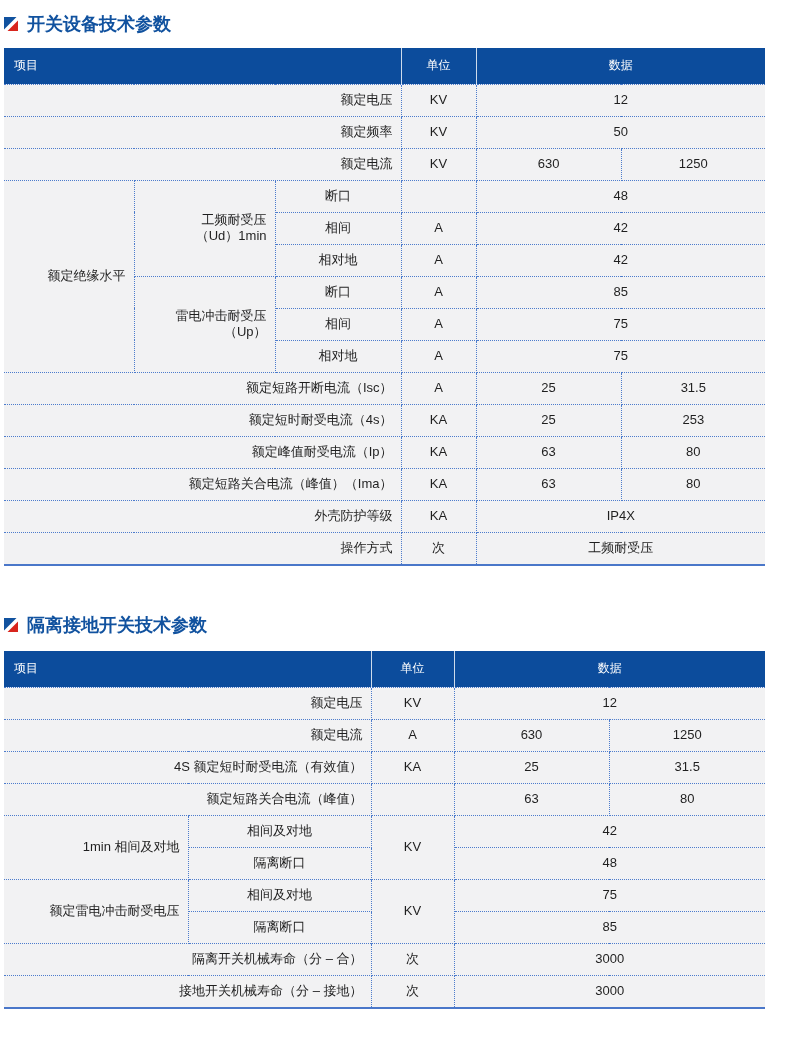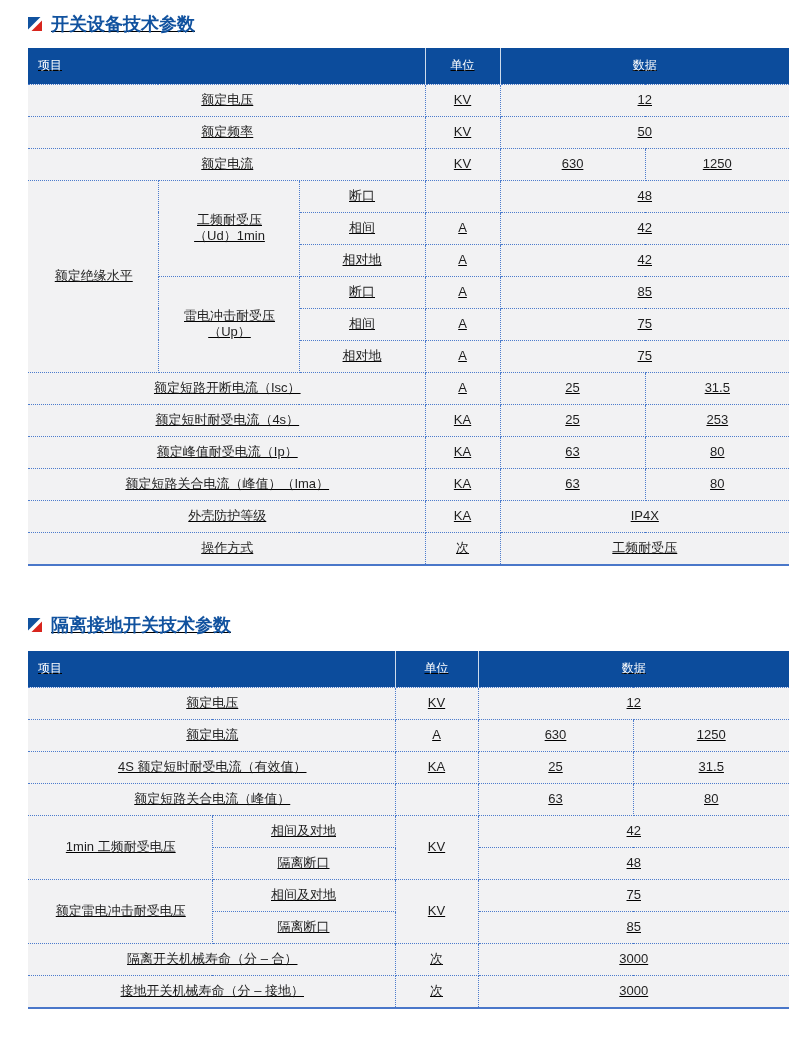--- a/index.html
+++ b/index.html
@@ -7,41 +7,41 @@
     --rb:#f2f2f3;   
     --db:#4d7ccc;   
     --sb:#4a77c9;   
     --ti:#11529f;   
     --red:#d8251d;  
     --tx:#1f1f1f;   
   }
   *{box-sizing:border-box;margin:0;padding:0}
   html,body{width:800px;height:1063px;background:#fff;overflow:hidden;
     font-family:"Liberation Sans","DejaVu Sans",sans-serif;}
-  .page{width:800px;height:1063px;padding:13px 23px 0 28px;text-decoration:underline;}
+  .page{width:800px;height:1063px;padding:13px 23px 0 4px;}
   .sec-title{display:flex;align-items:center;gap:9px;
     font-size:18px;line-height:22px;font-weight:bold;color:var(--ti);}
   .marker{display:inline-flex;width:14px;height:14px;flex:0 0 auto;}
   .marker .tri-blue{fill:var(--ti)}
   .marker .tri-red{fill:var(--red)}
   .twrap{border-bottom:2px solid var(--sb);width:761px;}
   .sec1 .twrap{margin-top:13px;}
   .sec2{margin-top:48px;}
   .sec2 .twrap{margin-top:15px;}
   table.ptable{border-collapse:collapse;table-layout:fixed;width:761px;border-style:hidden;}
   table.ptable th{
     background:var(--hb);color:#fff;font-weight:normal;height:36px;
     font-size:12px;text-align:center;border-left:1px solid rgba(255,255,255,.8);
     padding:2px 8px;}
   table.ptable th.left{text-align:left;padding-left:10px;}
   table.ptable td{
     background:var(--rb);border:1px dotted var(--db);height:32px;
     font-size:13px;color:var(--tx);text-align:center;vertical-align:middle;
     padding:2px 8px;white-space:pre-line;line-height:16px;}
-  table.ptable td.left{text-align:center;padding-left:10px;}
+  table.ptable td.left{text-align:right;padding-left:10px;}
 </style>
 </head>
 <body>
 
 <div class="page">
 
   <section class="sec sec1">
     <h2 class="sec-title">
       <span class="marker">
         <svg width="14" height="14" viewBox="0 0 14 14" aria-hidden="true">
@@ -203,21 +203,21 @@
               <td>25</td>
               <td>31.5</td>
             </tr>
             <tr>
               <td colspan="2" class="left">额定短路关合电流（峰值）</td>
               <td></td>
               <td>63</td>
               <td>80</td>
             </tr>
             <tr>
-              <td rowspan="2" class="left">1min 工频耐受电压</td>
+              <td rowspan="2" class="left">1min 相间及对地</td>
               <td>相间及对地</td>
               <td rowspan="2">KV</td>
               <td colspan="2">42</td>
             </tr>
             <tr>
               <td>隔离断口</td>
               <td colspan="2">48</td>
             </tr>
             <tr>
               <td rowspan="2" class="left">额定雷电冲击耐受电压</td>

